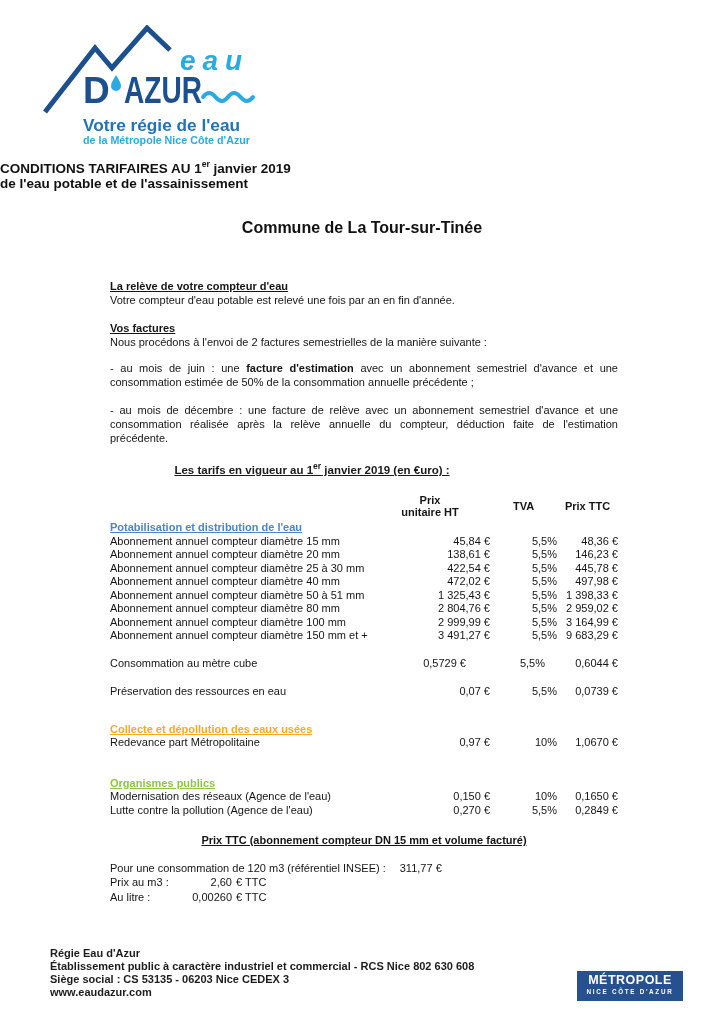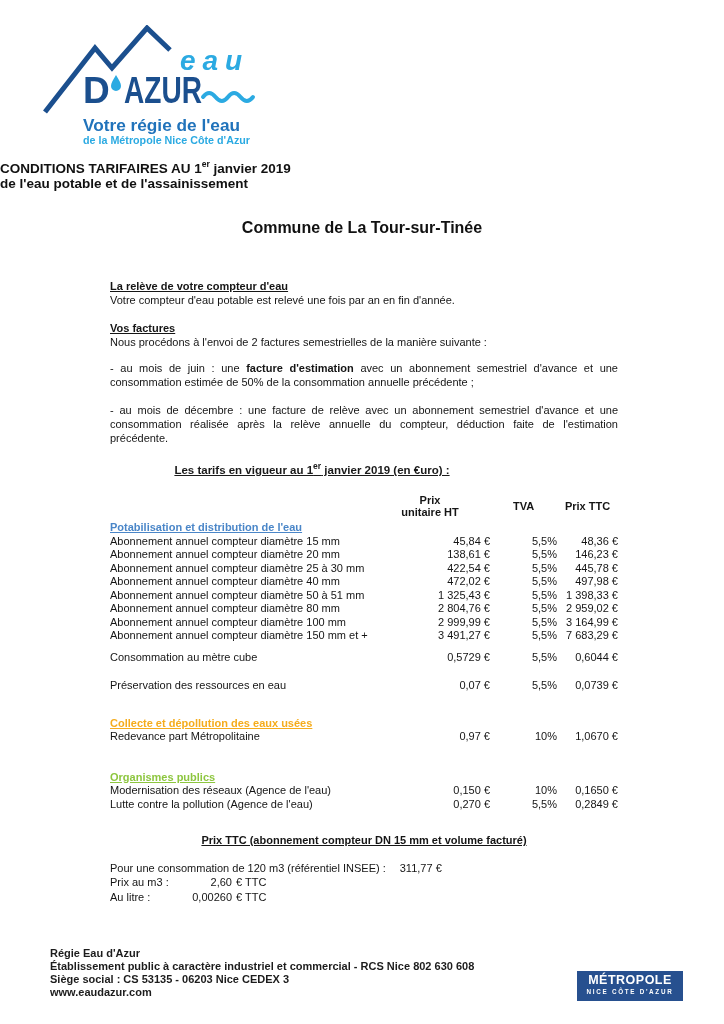--- a/index.html
+++ b/index.html
@@ -35,21 +35,21 @@
 
   
   .table-block { top:495px; left:110px; width:508px; font-size:11px; color:#151515; }
   .thead, .trow { display:grid; grid-template-columns:1fr 120px 67px 61px; }
   .thead { line-height:11.5px; align-items:center; font-weight:bold; }
   .thead .c-ht, .thead .c-tva, .thead .c-ttc { text-align:center; }
   .trow { line-height:13.5px; }
   .c-ht, .c-tva, .c-ttc { text-align:right; }
   .group-heading { font-weight:bold; text-decoration:underline; line-height:13.5px; }
   .gh1 { margin-top:3px; }
-  .rmt8  { margin-top:8px; }
+  .rmt8  { margin-top:14px;gap:12px; }
   .rmt15 { margin-top:15px; }
   .gmt24 { margin-top:24px; }
   .gmt27 { margin-top:27px; }
 
   
   .ttc-block { top:833px; left:110px; width:508px; font-size:11px; line-height:14.5px; color:#151515; }
   .ttc-heading { text-align:center; font-weight:bold; text-decoration:underline; margin-bottom:13px; }
   .ttc-val-insee { display:inline-block; margin-left:14px; }
   .ttc-lab { display:inline-block; width:80px; }
   .ttc-val { display:inline-block; width:42px; text-align:right; }
@@ -149,21 +149,21 @@
     <div class="trow">
       <span class="c-label">Abonnement annuel compteur diamètre 100 mm</span>
       <span class="c-ht">2 999,99 €</span>
       <span class="c-tva">5,5%</span>
       <span class="c-ttc">3 164,99 €</span>
     </div>
     <div class="trow">
       <span class="c-label">Abonnement annuel compteur diamètre 150 mm et +</span>
       <span class="c-ht">3 491,27 €</span>
       <span class="c-tva">5,5%</span>
-      <span class="c-ttc">7 683,29 €</span>
+      <span class="c-ttc">9 683,29 €</span>
     </div>
 
     <div class="trow rmt8">
       <span class="c-label">Consommation au mètre cube</span>
       <span class="c-ht">0,5729 €</span>
       <span class="c-tva">5,5%</span>
       <span class="c-ttc">0,6044 €</span>
     </div>
     <div class="trow rmt15">
       <span class="c-label">Préservation des ressources en eau</span>

